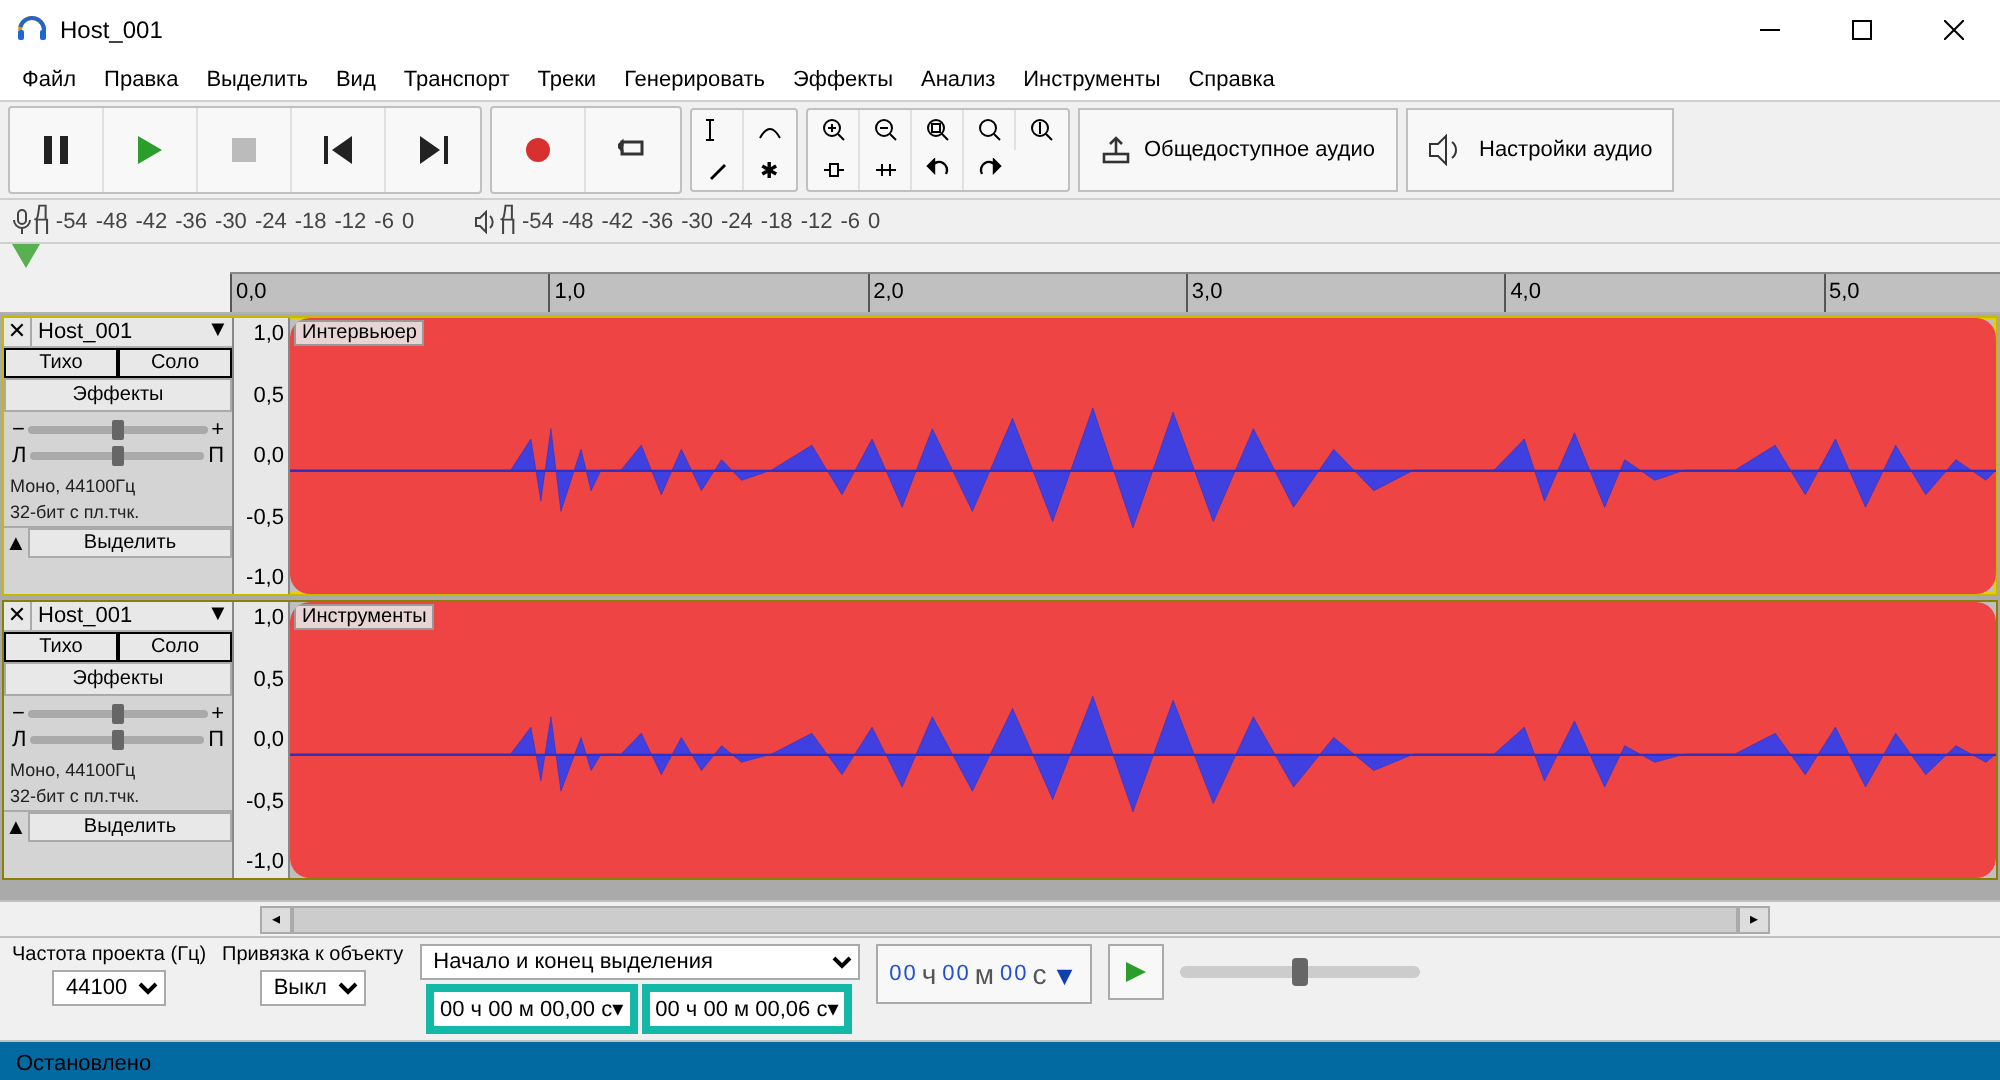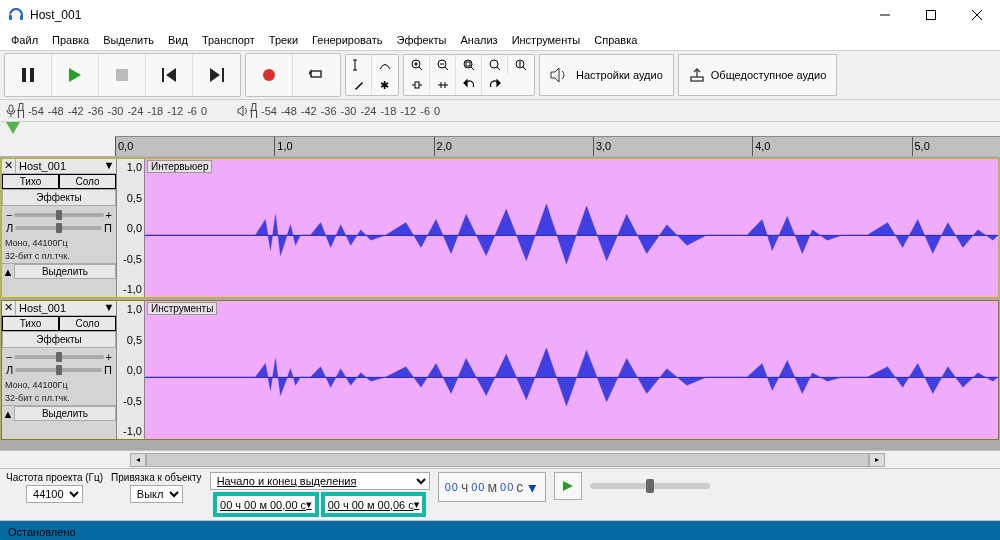--- a/index.html
+++ b/index.html
@@ -41,21 +41,21 @@
 .tpanel .fx { width:100%; font-size:10px; padding:2px; background:#e8e8e8; border:1px solid #aaa; cursor:pointer; }
 .tpanel .sliders { padding:2px 4px; font-size:9px; }
 .tpanel .sliderrow { display:flex; align-items:center; justify-content:space-between; margin:1px 0; }
 .tpanel .slider { flex:1; height:4px; background:#aaa; margin:0 2px; position:relative; border-radius:2px; }
 .tpanel .slider::after { content:""; position:absolute; left:50%; top:-3px; width:6px; height:10px; background:#666; border-radius:1px; transform:translateX(-50%); }
 .tpanel .info { font-size:9px; padding:1px 3px; line-height:11px; color:#222; }
 .tpanel .select { display:flex; align-items:center; border-top:1px solid #aaa; }
 .tpanel .select .arr { width:12px; text-align:center; }
 .tpanel .select .sbtn { flex:1; font-size:10px; background:#e8e8e8; border:1px solid #aaa; padding:1px; cursor:pointer; }
 .vscale { width:28px; background:#e8e8e8; border-right:1px solid #888; display:flex; flex-direction:column; justify-content:space-between; font-size:9px; text-align:right; padding:2px 2px; }
-.wavearea { flex:1; position:relative; background:#f0abfc; overflow:hidden; }
+.wavearea { flex:1; position:relative; background:#ef4444; overflow:hidden;border-radius:10px; }
 .wavelabel { position:absolute; top:1px; left:2px; font-size:10px; background:rgba(230,230,230,0.9); padding:0 3px; border:1px solid #999; z-index:2; }
 .wave { position:absolute; top:14px; left:0; right:0; bottom:0; }
 .wave .zero { position:absolute; top:50%; left:0; right:0; height:1px; background:#3030c0; }
 .hscroll { height:18px; background:#f0f0f0; border-top:1px solid #c0c0c0; display:flex; align-items:center; padding:0 115px 0 130px; }
 .hscroll .arrow { width:16px; height:14px; background:#ddd; border:1px solid #aaa; text-align:center; line-height:12px; font-size:8px; cursor:pointer; }
 .hscroll .bar { flex:1; height:14px; background:#e8e8e8; border:1px solid #aaa; position:relative; }
 .hscroll .thumb { position:absolute; left:0; top:0; bottom:0; width:100%; background:#ccc; }
 .bottombar { background:#f0f0f0; border-top:1px solid #c0c0c0; padding:3px 6px; display:flex; align-items:flex-start; gap:8px; }
 .bgroup { display:flex; flex-direction:column; gap:2px;align-items:center; }
 .bgroup .blabel { font-size:10px; }
@@ -249,33 +249,33 @@
         </div>
       <div class="tbbtn smbtn">
           <svg width="12" height="12" fill="none" stroke="#000" stroke-width="1.2">
             <path d="M2 8 A4 4 0 0 1 9 4"></path>
             <polygon points="11,4 8,1 8,7" fill="#000"></polygon>
           </svg>
         </div>
     </div>
   </div>
   <div class="audiosetup">
-    <svg width="20" height="16">
-        <polygon points="1,5 5,5 9,1 9,15 5,11 1,11" fill="none" stroke="#333"></polygon>
-        <path d="M12 4 A5 5 0 0 1 12 12" fill="none" stroke="#333"></path>
-      </svg>
-    <span class="lbl">Настройки аудио</span>
-  </div>
-  <div class="audiosetup">
     <svg width="16" height="16" fill="none" stroke="#333" stroke-width="1.3">
         <rect x="2" y="10" width="12" height="4"></rect>
         <line x1="8" y1="2" x2="8" y2="10"></line>
         <polyline points="5,5 8,2 11,5"></polyline>
       </svg>
     <span class="lbl">Общедоступное аудио</span>
+  </div>
+  <div class="audiosetup">
+    <svg width="20" height="16">
+        <polygon points="1,5 5,5 9,1 9,15 5,11 1,11" fill="none" stroke="#333"></polygon>
+        <path d="M12 4 A5 5 0 0 1 12 12" fill="none" stroke="#333"></path>
+      </svg>
+    <span class="lbl">Настройки аудио</span>
   </div>
 </div>
 
 <div class="meters">
   <div class="meter">
     <svg width="10" height="14">
         <rect x="3" y="1" width="4" height="7" rx="2" fill="none" stroke="#444"></rect>
         <path d="M1 6 A4 4 0 0 0 9 6" fill="none" stroke="#444"></path>
         <line x1="5" y1="10" x2="5" y2="13" stroke="#444"></line>
       </svg>
@@ -426,21 +426,21 @@
 
 <div class="bottombar">
   <div class="bgroup">
     <span class="blabel">Частота проекта (Гц)</span>
     <select class="combo"><option>44100</option></select>
   </div>
   <div class="bgroup">
     <span class="blabel">Привязка к объекту</span>
     <select class="combo"><option>Выкл</option></select>
   </div>
-  <div class="bgroup" style="flex:0 0 auto;text-decoration:underline;">
+  <div class="bgroup" style="flex:0 0 auto;">
     <select class="combo" style="width:220px;"><option>Начало и конец выделения</option></select>
     <div class="timeboxes">
       <div class="timebox"><span>00 ч 00 м 00,00 с</span>▾</div>
       <div class="timebox"><span>00 ч 00 м 00,06 с</span>▾</div>
     </div>
   </div>
   <div class="bigtime">
     <span class="digits">00</span><span class="unit">ч</span>
     <span class="digits">00</span><span class="unit">м</span>
     <span class="digits">00</span><span class="unit">с</span>▾

